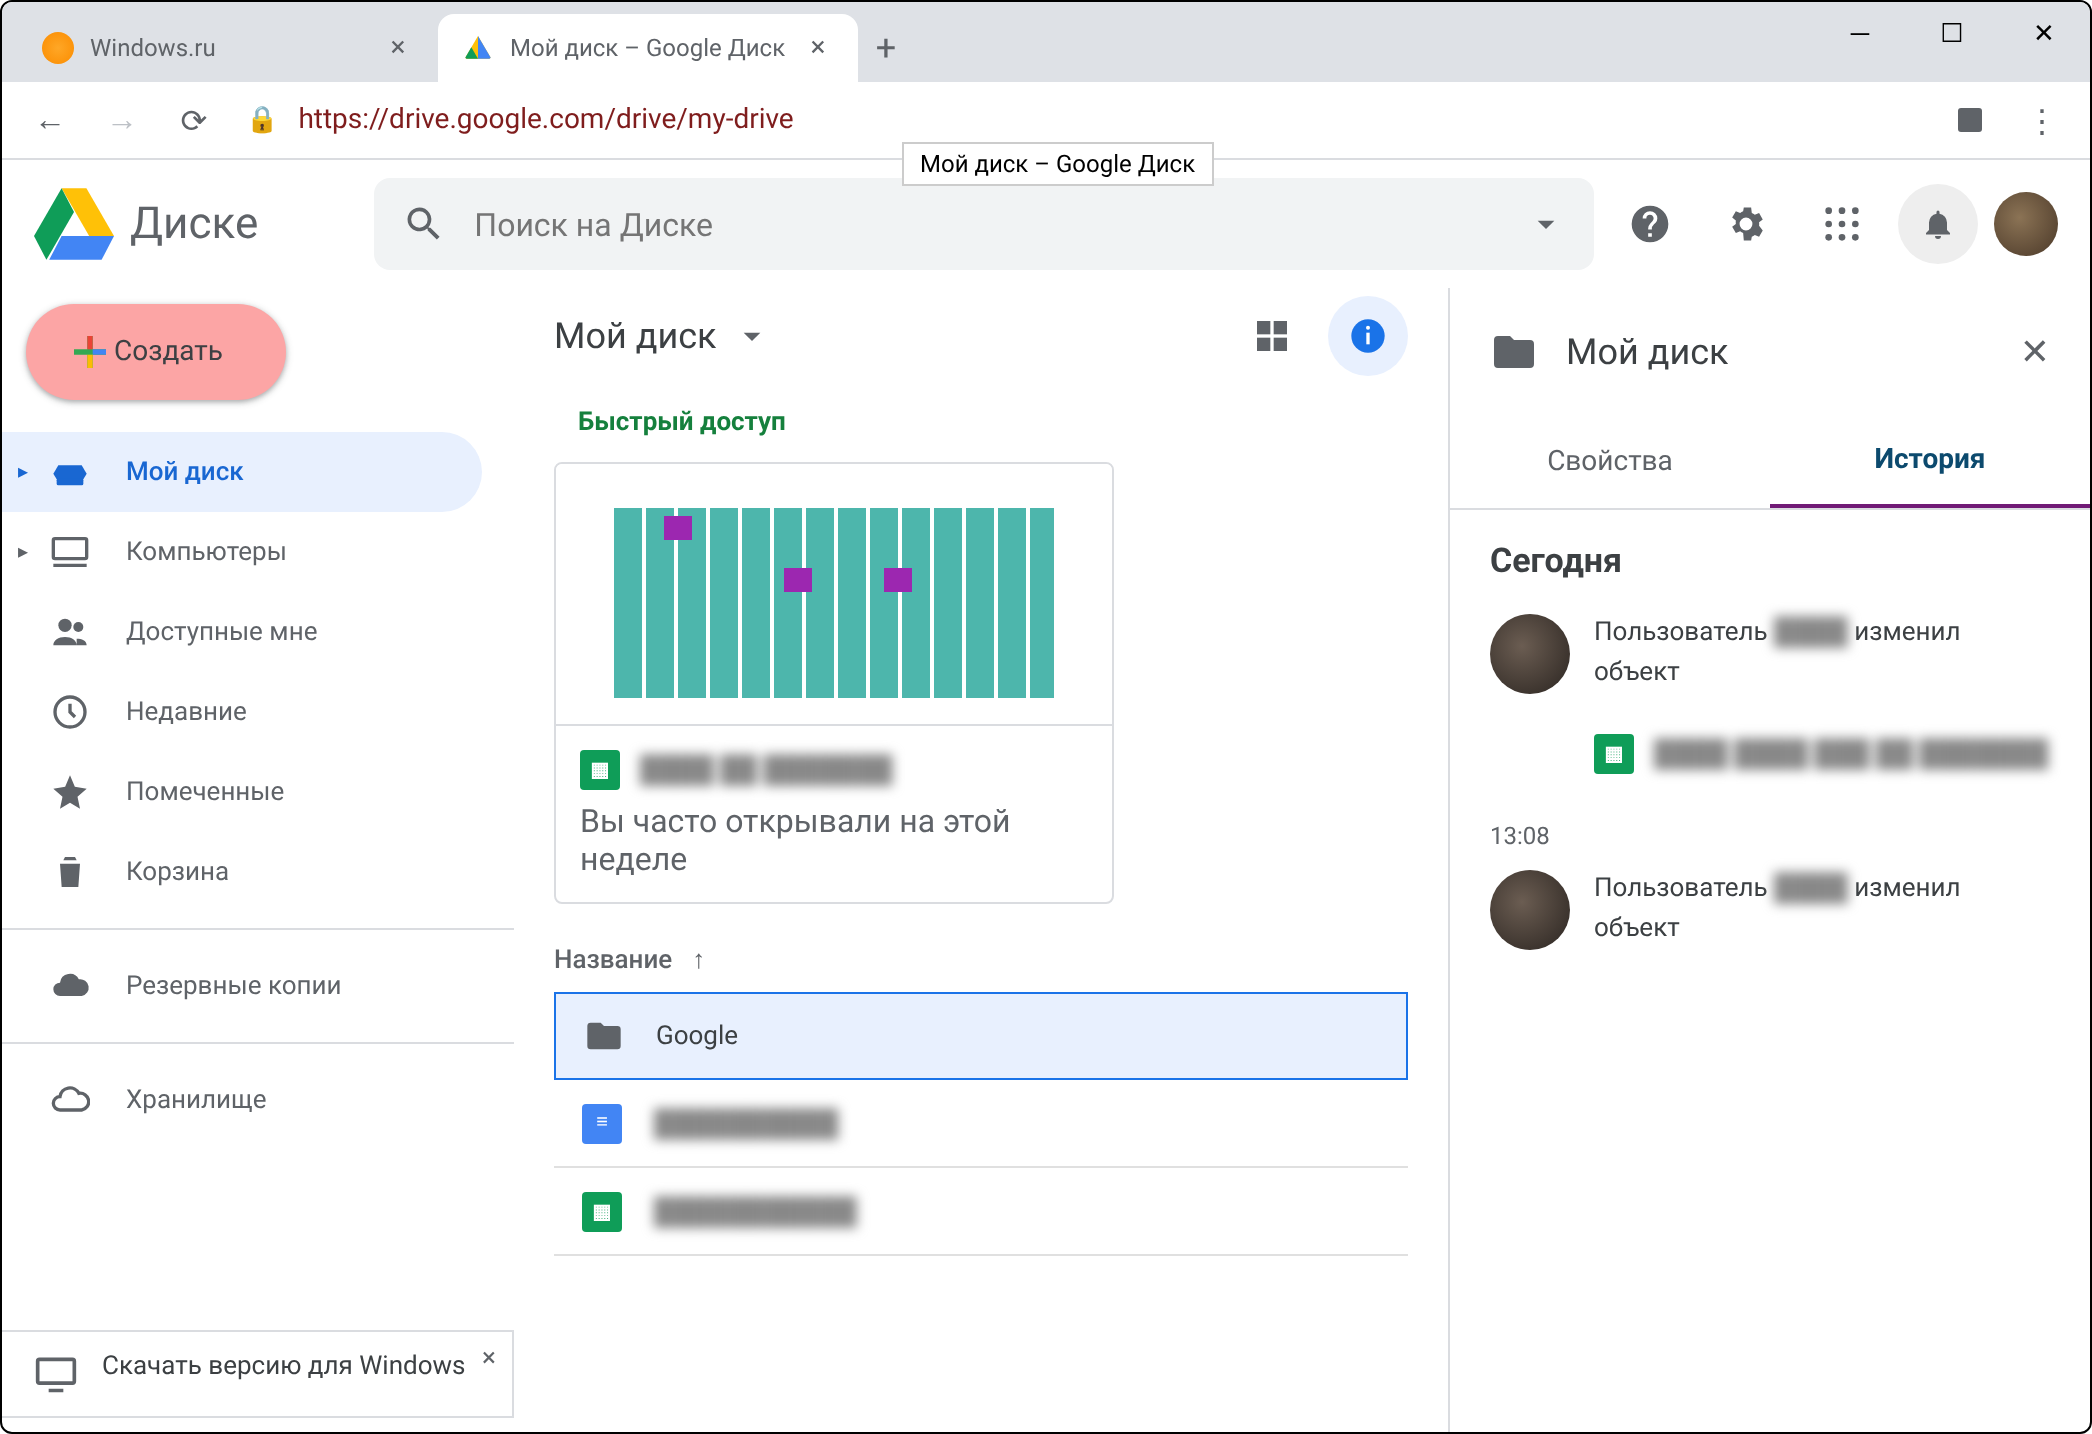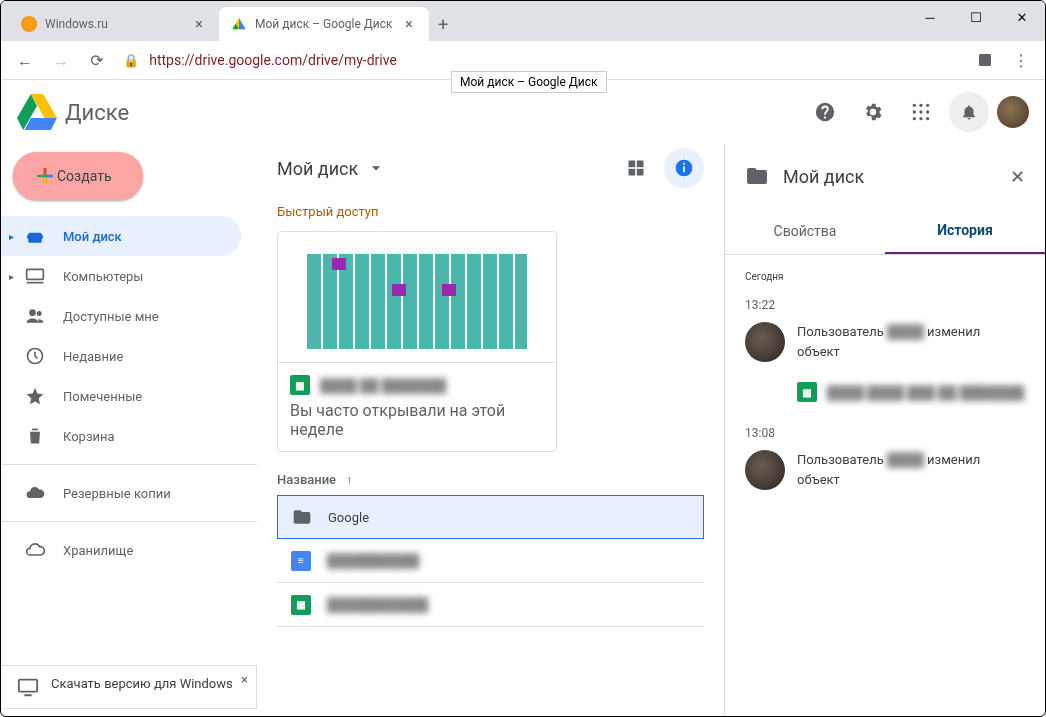--- a/index.html
+++ b/index.html
@@ -40,21 +40,21 @@
 .download-banner{margin-top:auto;margin-bottom:8px;padding:10px 16px;display:flex;gap:12px;align-items:flex-start;position:relative;background:#fff;border:1px solid #dadce0;border-left:none;font-size:13px;color:#3c4043}
 .download-banner .x{position:absolute;right:8px;top:6px;font-size:13px;color:#5f6368}
 .content{flex:1;display:flex;overflow:hidden}
 .files-area{flex:1;display:flex;flex-direction:column;overflow:hidden;border-right:1px solid #dadce0}
 .path-bar{height:48px;display:flex;align-items:center;padding:0 20px;gap:8px;font-size:18px;color:#3c4043;justify-content:space-between}
 .path-left{display:flex;align-items:center;gap:8px}
 .view-toggle{display:flex;gap:8px;align-items:center}
 .view-btn{width:40px;height:40px;display:flex;align-items:center;justify-content:center;border-radius:50%}
 .info-btn{background:#e8f0fe;color:#1a73e8}
 .scroll-area{flex:1;overflow-y:auto;padding:0 20px 20px}
-.section-label{font-size:13px;color:#a16207;font-weight:400;margin:12px 0}
+.section-label{font-size:13px;color:#15803d;font-weight:700;margin:12px 12px}
 .quick-card{width:280px;border:1px solid #dadce0;border-radius:4px;overflow:hidden}
 .quick-thumb{height:130px;background:#fff;padding:12px;display:flex;justify-content:center}
 .thumb-sheet{width:230px;height:110px;background:linear-gradient(#fff,#fff);position:relative;overflow:hidden}
 .thumb-grid{position:absolute;inset:10px 5px 5px 5px;background:repeating-linear-gradient(90deg,#4db6ac 0 14px,#fff 14px 16px),repeating-linear-gradient(0deg,transparent 0 8px,#ddd 8px 9px)}
 .thumb-purple{position:absolute;width:14px;height:12px;background:#9c27b0}
 .quick-meta{padding:12px;border-top:1px solid #dadce0}
 .quick-title{display:flex;align-items:center;gap:10px;font-size:13px;color:#3c4043;margin-bottom:6px}
 .quick-sub{font-size:16px;color:#5f6368}
 .file-icon{width:20px;height:20px;display:flex;align-items:center;justify-content:center;border-radius:2px;font-size:10px;color:#fff;font-weight:bold}
 .sheets-i{background:#0f9d58}
@@ -64,21 +64,21 @@
 .file-row{height:44px;display:flex;align-items:center;gap:16px;padding:0 14px;border-bottom:1px solid #e0e0e0;font-size:13px;color:#3c4043}
 .file-row.selected{border:1px solid #1a73e8;background:#e8f0fe}
 .blur{filter:blur(3px);color:#888}
 .details-panel{width:320px;display:flex;flex-direction:column}
 .details-header{height:64px;display:flex;align-items:center;padding:0 20px;gap:14px;font-size:18px;color:#3c4043}
 .details-header .close{margin-left:auto;font-size:18px;color:#5f6368}
 .details-tabs{display:flex;border-bottom:1px solid #dadce0}
 .dtab{flex:1;height:46px;display:flex;align-items:center;justify-content:center;font-size:14px;color:#5f6368}
 .dtab.active{color:#0c4a6e;border-bottom:2px solid #701a75;font-weight:700}
 .history{padding:16px 20px;overflow-y:auto;flex:1}
-.hist-day{font-size:10px;color:#3c4043;font-weight:400;margin-bottom:16px}
+.hist-day{font-size:17px;color:#3c4043;font-weight:700;margin-bottom:16px}
 .hist-time{font-size:12px;color:#5f6368;margin-bottom:10px}
 .hist-entry{display:flex;gap:12px;margin-bottom:20px}
 .hist-avatar{width:40px;height:40px;border-radius:50%;background:radial-gradient(circle at 40% 40%,#6b5d52,#2a2420);flex-shrink:0}
 .hist-text{font-size:13px;color:#3c4043;line-height:1.5}
 .hist-file{display:flex;align-items:center;gap:10px;margin-top:10px;margin-left:52px;font-size:13px}
 svg{display:block}
 </style>
 </head>
 <body>
 
@@ -125,20 +125,29 @@
 <div class="app">
 
   <div class="app-header">
     <div class="logo">
       <svg class="logo-tri" viewBox="0 0 87 78">
           <path d="M30 0h27l30 52H60z" fill="#ffc107"></path>
           <path d="M87 52L73.5 78H16.5L30 52z" fill="#4285f4"></path>
           <path d="M30 0L0 52l13.5 26L43.5 26z" fill="#0f9d58"></path>
         </svg>
       <span class="logo-text">Диске</span>
+    </div>
+    <div class="search-box">
+      <svg width="22" height="22" viewBox="0 0 24 24" fill="#5f6368">
+          <path d="M15.5 14h-.79l-.28-.27a6.5 6.5 0 10-.7.7l.27.28v.79l5 5L20.49 19zm-6 0A4.5 4.5 0 1114 9.5 4.5 4.5 0 019.5 14z"></path>
+        </svg>
+      <input placeholder="Поиск на Диске" style="">
+      <svg width="20" height="20" viewBox="0 0 24 24" fill="#5f6368">
+          <path d="M7 10l5 5 5-5z"></path>
+        </svg>
     </div>
     <div class="hdr-icons">
       <div class="hdr-icon">
           <svg width="22" height="22" viewBox="0 0 24 24" fill="#5f6368">
             <path d="M12 2a10 10 0 1010 10A10 10 0 0012 2zm1 17h-2v-2h2zm2.07-7.75l-.9.92A3.4 3.4 0 0013 15h-2v-.5a4 4 0 011.17-2.83l1.24-1.26A2 2 0 0012 7a2 2 0 00-2 2H8a4 4 0 018 0 3.18 3.18 0 01-.93 2.25z"></path>
           </svg>
         </div>
       <div class="hdr-icon">
           <svg width="22" height="22" viewBox="0 0 24 24" fill="#5f6368">
             <path d="M19.14 12.94a7.07 7.07 0 000-1.88l2-1.55-2-3.46-2.35.94a7 7 0 00-1.63-.94L14.8 3h-4l-.36 2.05a7 7 0 00-1.63.94l-2.35-.94-2 3.46 2 1.55a7.07 7.07 0 000 1.88l-2 1.55 2 3.46 2.35-.94a7 7 0 001.63.94L10.8 21h4l.36-2.05a7 7 0 001.63-.94l2.35.94 2-3.46zM12 15.5A3.5 3.5 0 1115.5 12 3.5 3.5 0 0112 15.5z"></path>
@@ -345,21 +354,20 @@
           <span>Мой диск</span>
           <span class="close">✕</span>
         </div>
         <div class="details-tabs">
           <div class="dtab">Свойства</div>
           <div class="dtab active">История</div>
         </div>
         <div class="history">
           <div class="hist-day">Сегодня</div>
 
-          <div class="hist-time">13:22</div>
           <div class="hist-entry">
             <div class="hist-avatar"></div>
             <div class="hist-text"><span>Пользователь</span> <span class="blur">████</span> <span>изменил объект</span></div>
           </div>
           <div class="hist-file">
             <span class="file-icon sheets-i">▦</span>
             <span class="blur">████ ████ ███ ██ ███████</span>
           </div>
 
           <div class="hist-time" style="margin-top:24px">13:08</div>

